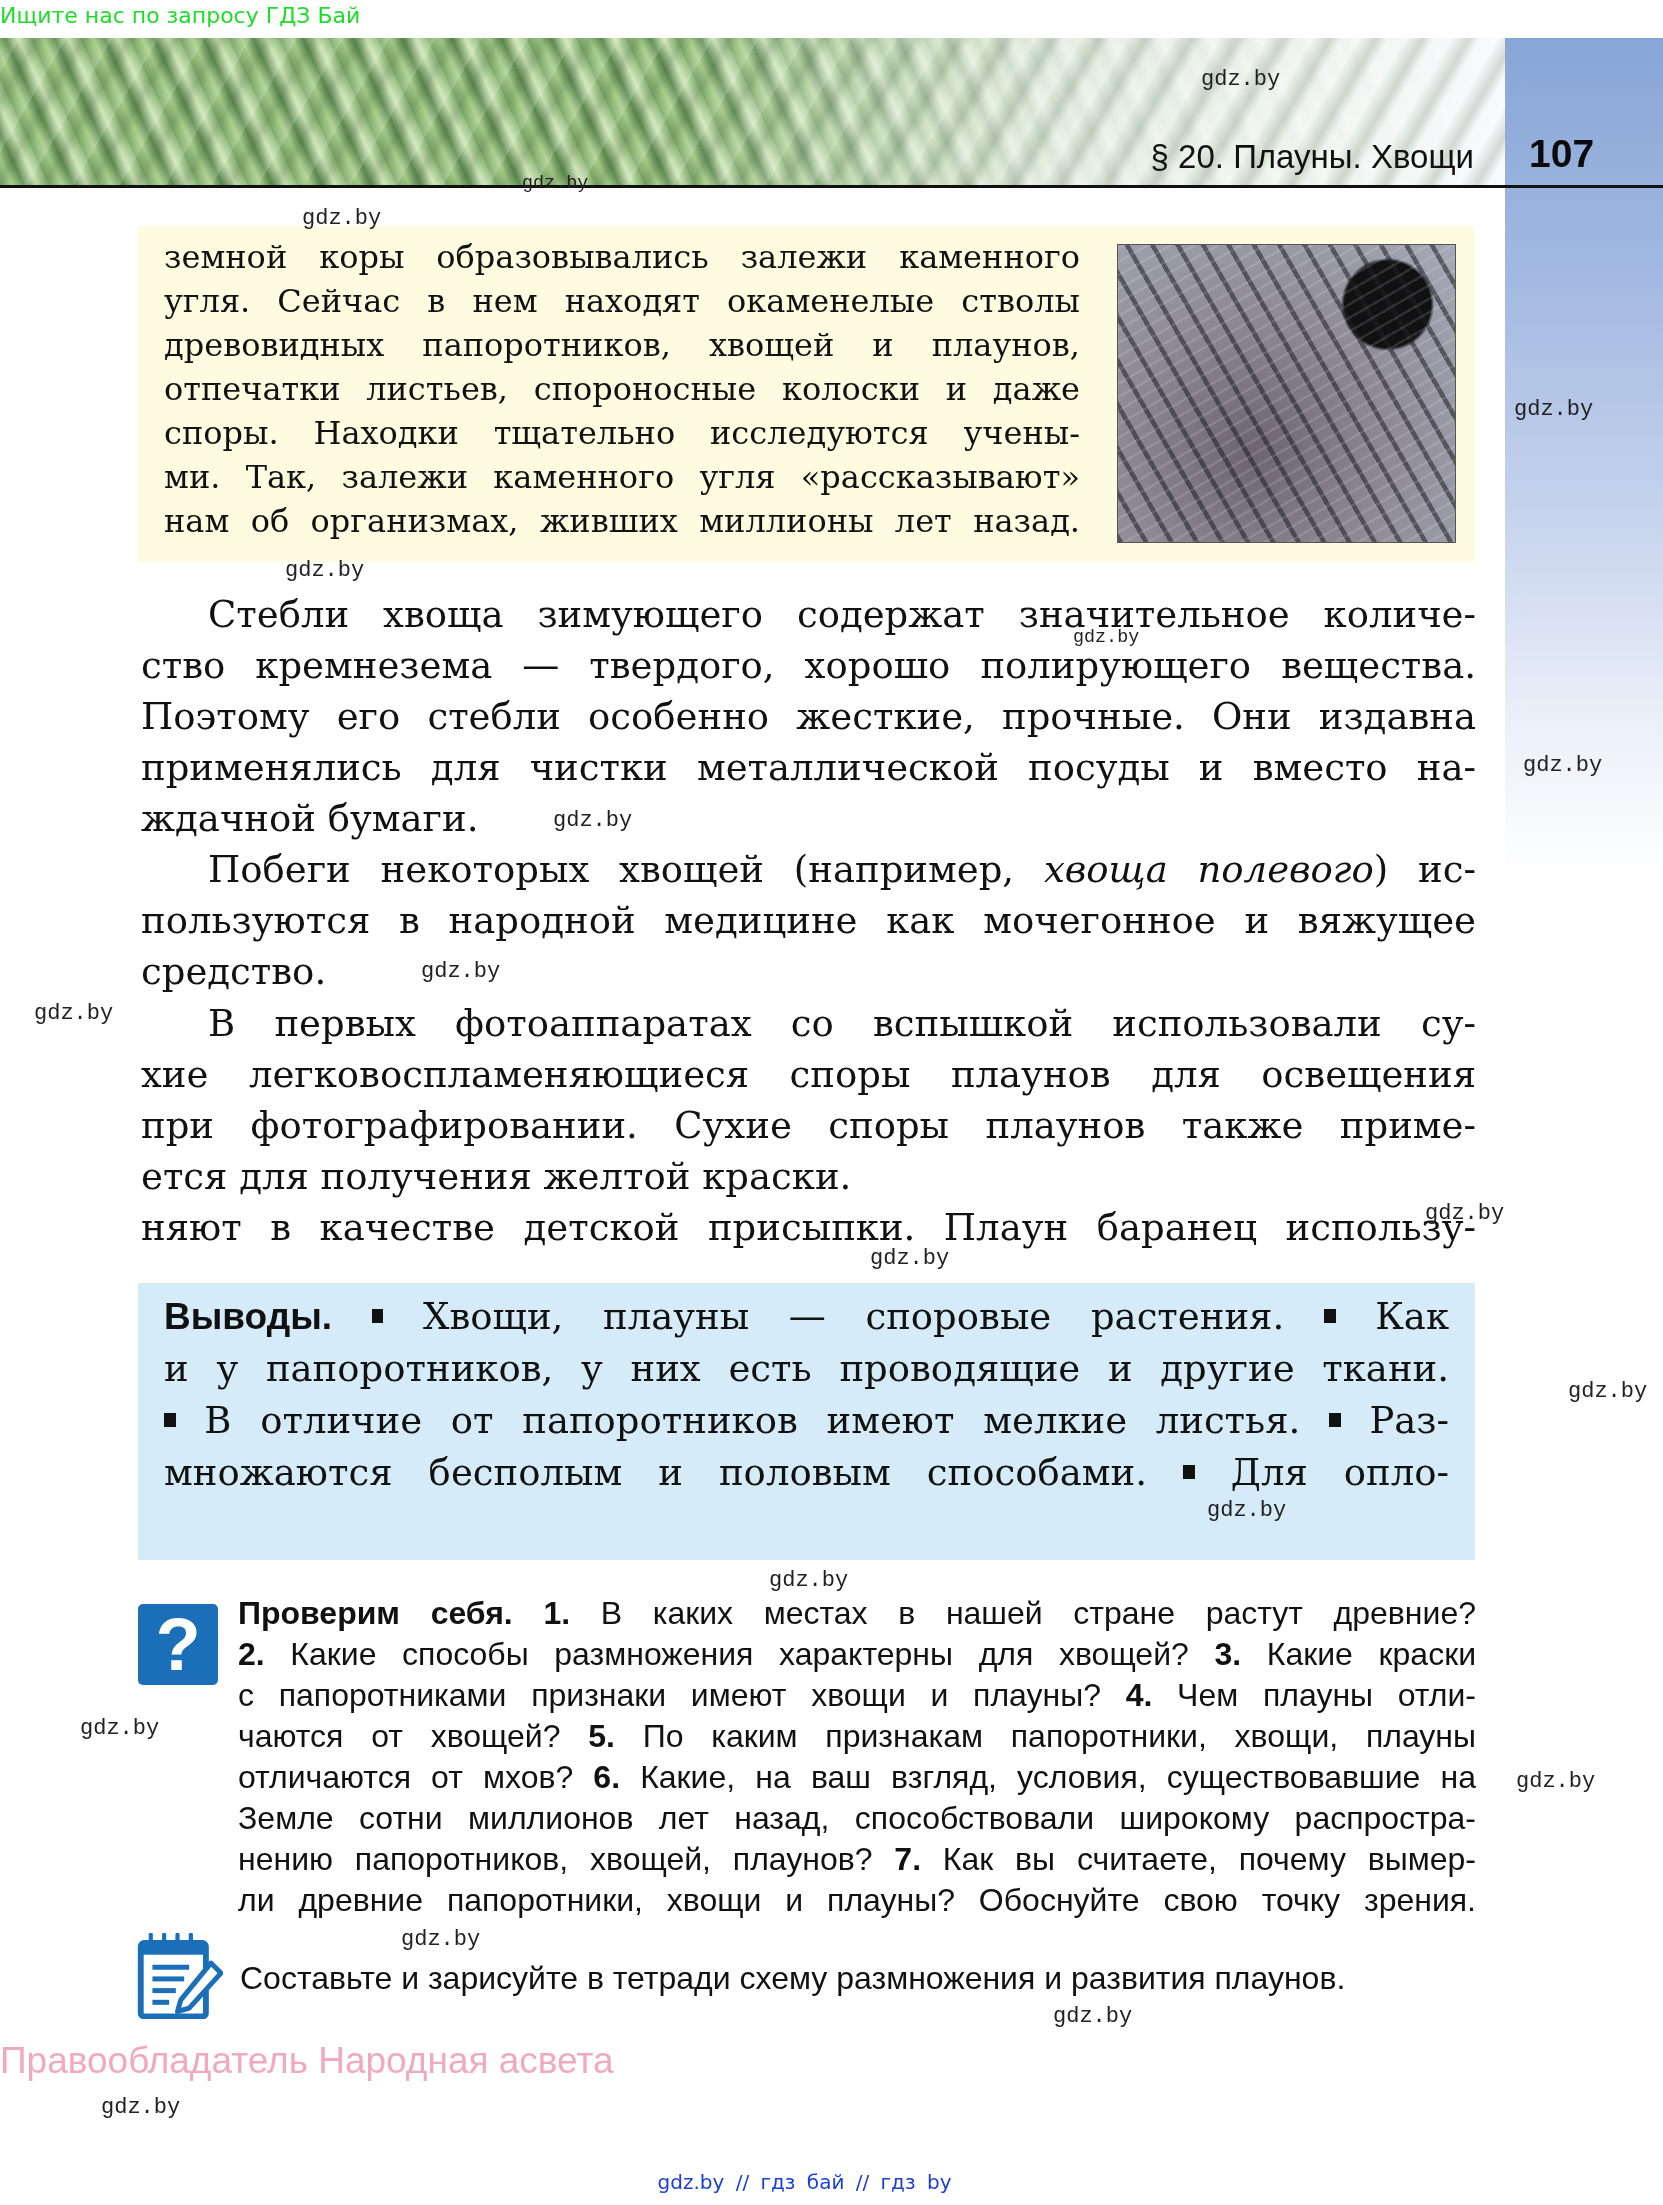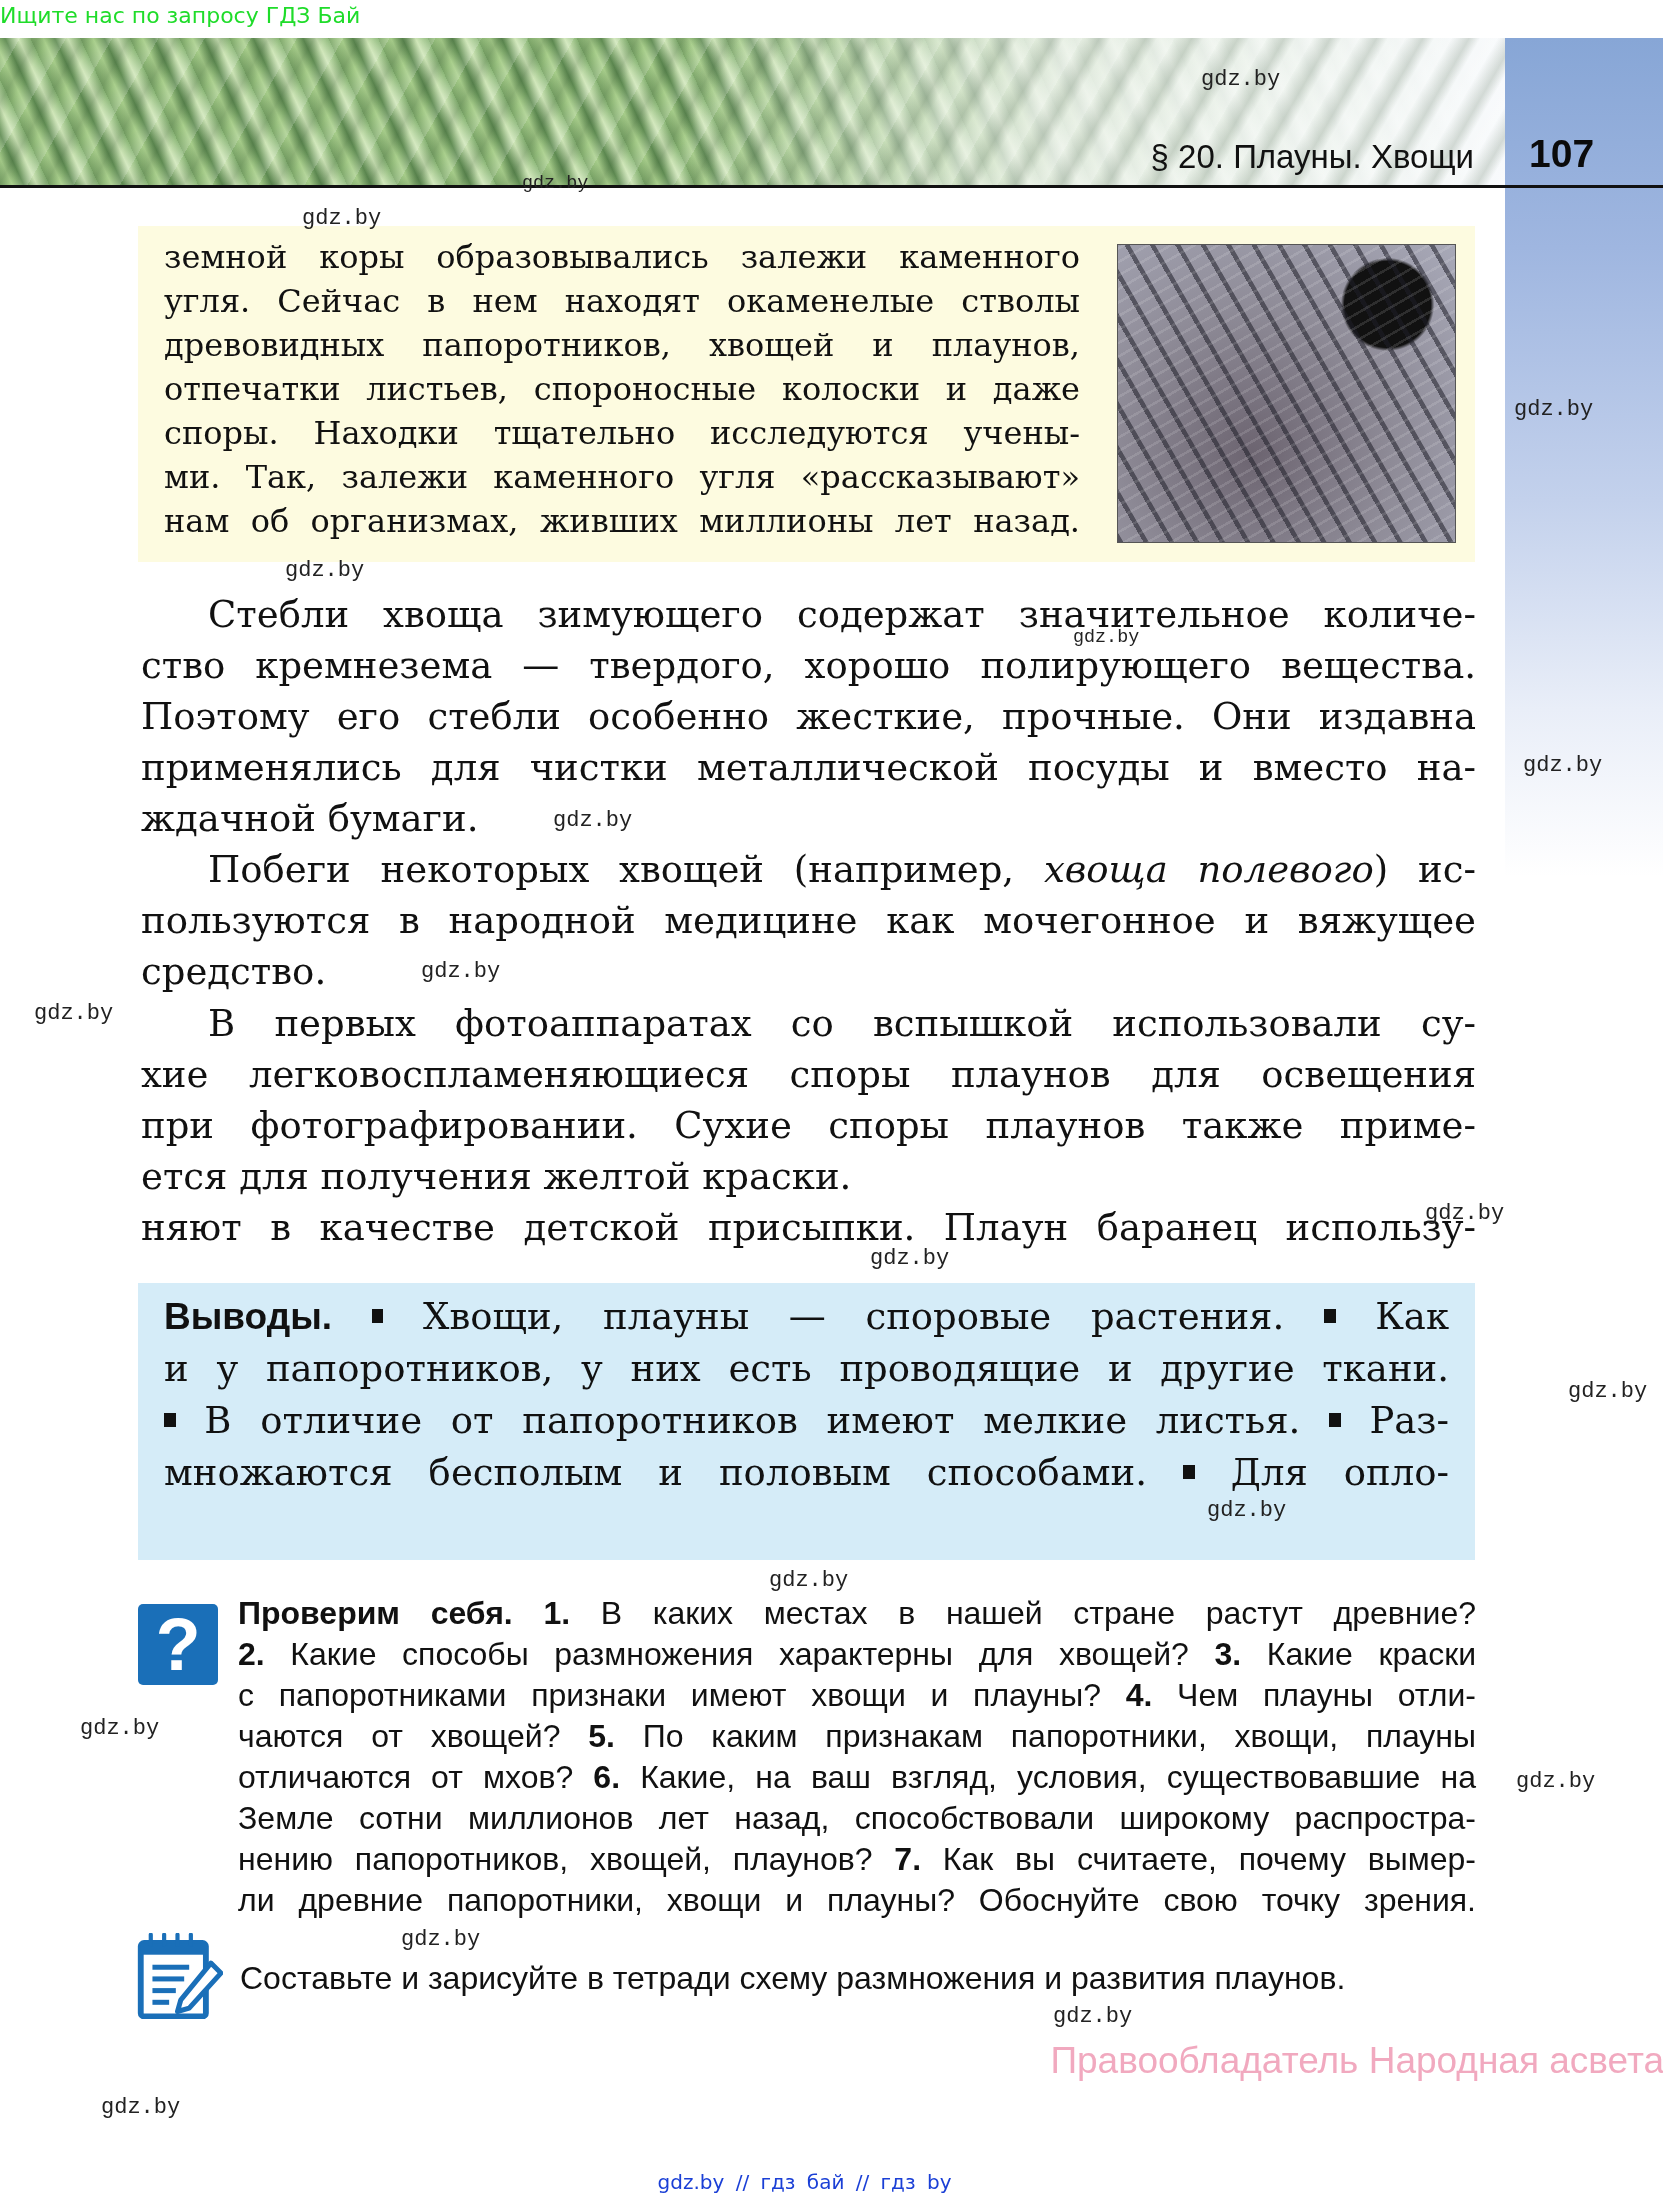--- a/index.html
+++ b/index.html
@@ -39,21 +39,21 @@
     .blue-text .ln { display:block; white-space:nowrap; text-align:justify; text-align-last:justify; }
     .blue-text .ln.last { text-align-last:left; }
     .blue-text .bold-sans { font-family:"Liberation Sans", sans-serif; font-weight:bold;margin-top:12px; }
     .bullet { display:inline-block; width:11.7px; height:13.4px; background:#111; vertical-align:middle; margin-top:-6.7px; }
     .q-icon { left:138px; top:1604px; width:80px; height:81px; background:#1a6fb8; border-radius:5px; color:#fff; font-family:"Liberation Sans", sans-serif; font-weight:bold; font-size:74px; line-height:81px; text-align:center; }
     .q-text { left:238px; top:1593px; width:1238px; font-family:"Liberation Sans", sans-serif; font-size:32px; line-height:41px; color:#111; }
     .q-text .ln { display:block; white-space:nowrap; text-align:justify; text-align-last:justify; }
     .q-text b { font-weight:bold; }
     .nb-icon { left:137px; top:1933px; width:86px; height:86px; }
     .task-text { left:240px; top:1960px; font-family:"Liberation Sans", sans-serif; font-size:32px; color:#111; white-space:nowrap; }
-    .copyright { left:0; top:2040px; width:1664px; text-align:right; color:#f1a9bf; font-family:"Liberation Sans", sans-serif; font-size:37px; }
+    .copyright { left:0; top:2040px; width:1664px; text-align:left; color:#f1a9bf; font-family:"Liberation Sans", sans-serif; font-size:37px; }
     .footer { left:0; top:2170px; width:1609px; text-align:center; color:#1a3fd6; font-family:"DejaVu Sans", sans-serif; font-size:20px; word-spacing:5px; }
     i { font-style:italic; }
   </style>
 </head>
 <body>
 
 <div class="abs banner-top">Ищите нас по запросу ГДЗ Бай</div>
 
 <div class="abs header-band"></div>
 <div class="abs sidebar"></div>

